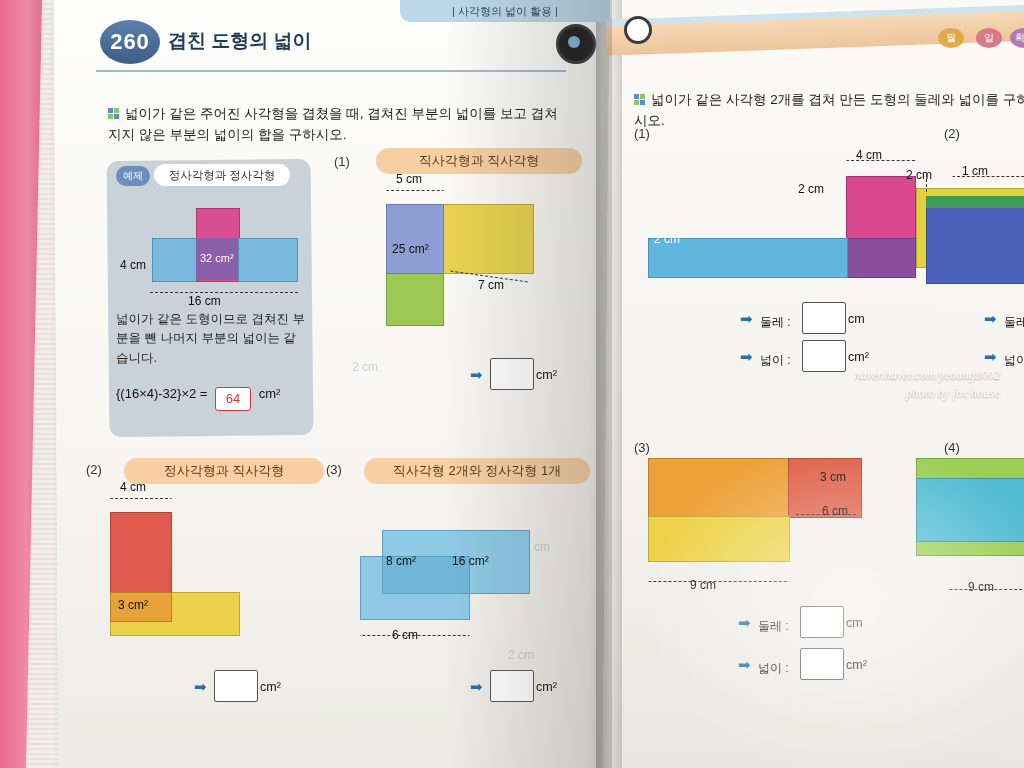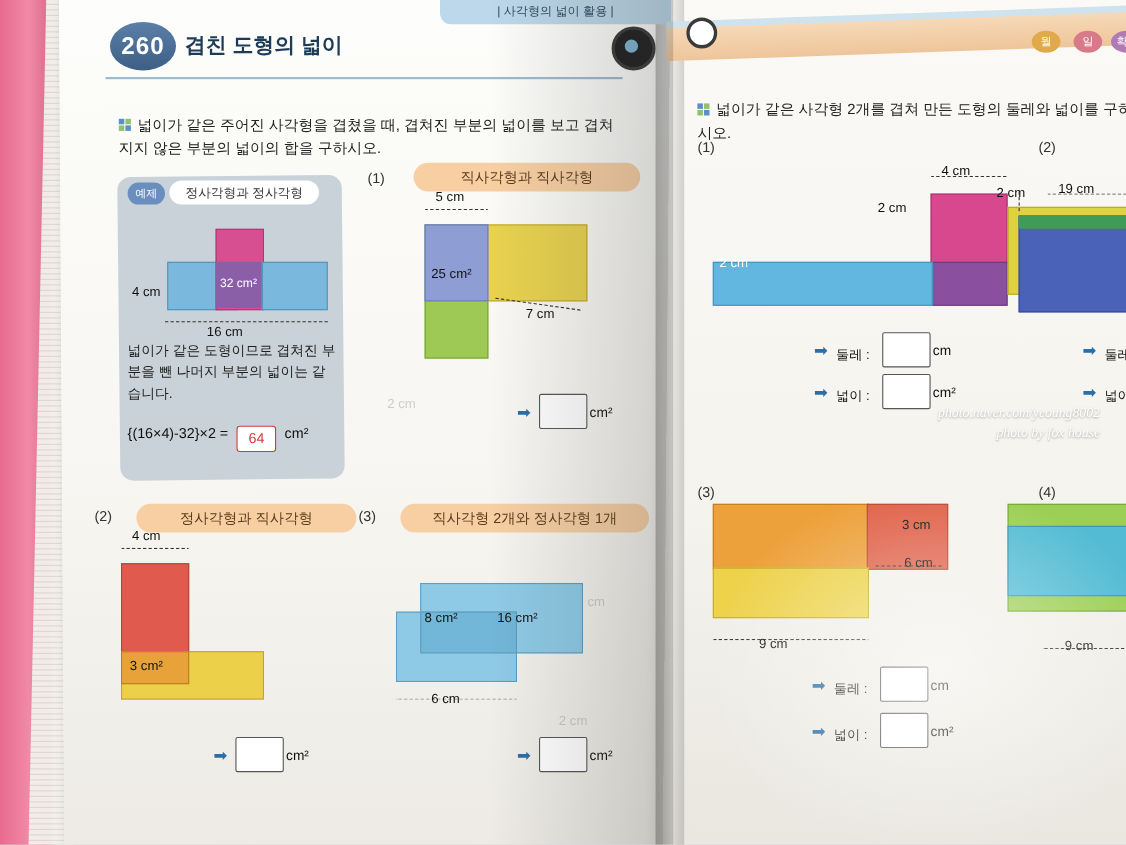--- a/index.html
+++ b/index.html
@@ -240,21 +240,21 @@
   <div class="ansbox" style="left:802px;top:340px;width:42px;height:30px;"></div>
   <div class="unit" style="left:848px;top:350px;">cm²</div>
 
   <div class="qnum" style="left:944px;top:126px;">(2)</div>
 
   <div class="sh" style="left:916px;top:188px;width:120px;height:78px;background:#e0d23f;border:1px solid #b6a92a;"></div>
   <div class="sh" style="left:926px;top:196px;width:110px;height:86px;background:#4a63b8;border:1px solid #35499a;"></div>
   <div class="sh" style="left:926px;top:196px;width:110px;height:12px;background:#3f9b57;"></div>
   <div class="lab" style="left:906px;top:168px;">2 cm</div>
   <div class="arcu" style="left:952px;top:176px;width:76px;height:14px;"></div>
-  <div class="lab" style="left:962px;top:164px;">19 cm</div>
+  <div class="lab" style="left:962px;top:164px;">1 cm</div>
   <div class="dashv" style="left:926px;top:174px;height:18px;"></div>
 
   <div class="arrow" style="left:984px;top:310px;">➡</div>
   <div class="lab" style="left:1004px;top:314px;">둘레</div>
   <div class="arrow" style="left:984px;top:348px;">➡</div>
   <div class="lab" style="left:1004px;top:352px;">넓이</div>
 
   <div class="qnum" style="left:634px;top:440px;">(3)</div>
 
   <div class="sh" style="left:648px;top:458px;width:140px;height:58px;background:#eda13a;border:1px solid #c27d1f;"></div>
@@ -276,18 +276,18 @@
   <div class="ansbox" style="left:800px;top:648px;width:42px;height:30px;"></div>
   <div class="unit" style="left:846px;top:658px;">cm²</div>
 
   <div class="qnum" style="left:944px;top:440px;">(4)</div>
 
   <div class="sh" style="left:916px;top:458px;width:122px;height:96px;background:#9ccf55;border:1px solid #76a536;"></div>
   <div class="sh" style="left:916px;top:478px;width:122px;height:62px;background:#53bcd4;border:1px solid #3995ad;"></div>
   <div class="arc" style="left:948px;top:572px;width:86px;height:16px;"></div>
   <div class="lab" style="left:968px;top:580px;">9 cm</div>
 
-  <div class="wm wm1">photo.naver.com/yeoung8002</div>
+  <div class="wm wm1">naver.naver.com/yeoung8002</div>
   <div class="wm wm2">photo by fox house</div>
 
   <div class="page-shade"></div>
   <div class="glare"></div>
 </div>
 
 </body></html>

